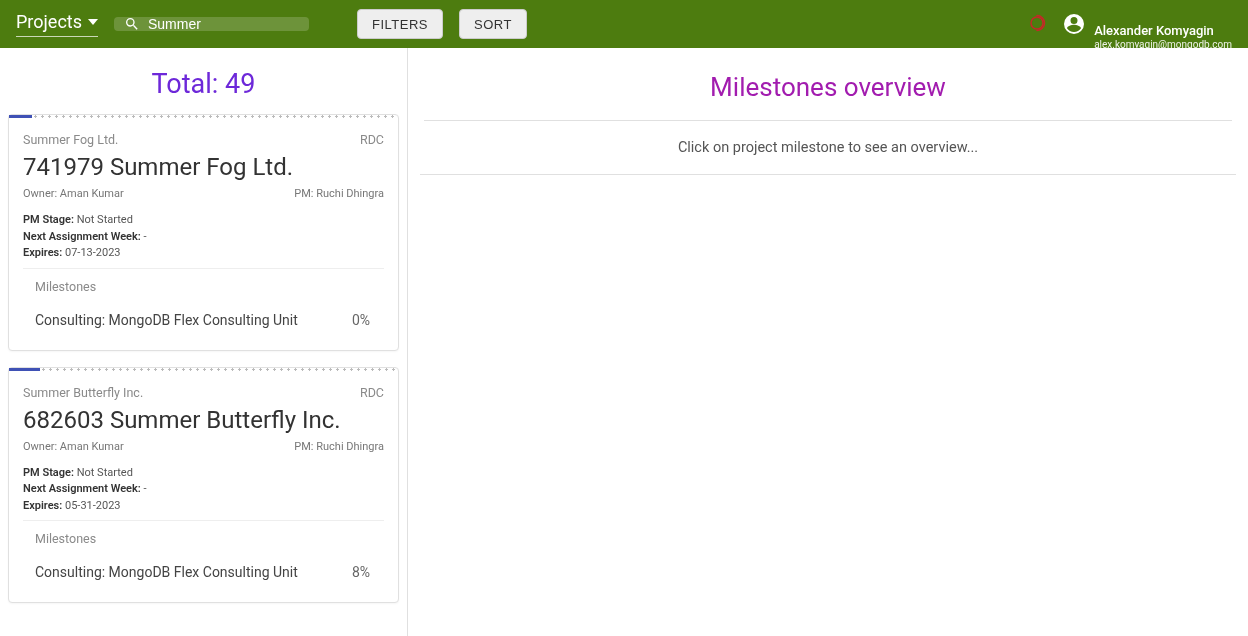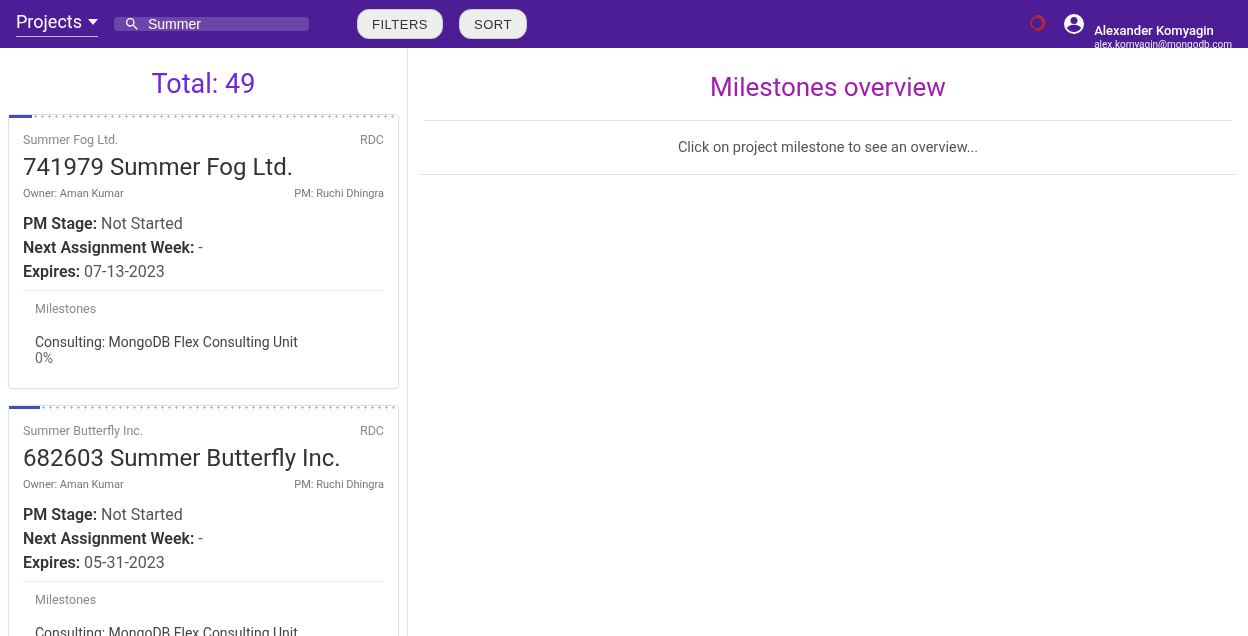--- a/index.html
+++ b/index.html
@@ -7,21 +7,21 @@
     font-family: -apple-system, BlinkMacSystemFont, "Segoe UI", Roboto, Helvetica, Arial, sans-serif;
     font-size: 14px;
     color: #222;
     background: #fff;
     width: 1248px;
     height: 636px;
     overflow: hidden;
   }
   
   .header {
-    background: #4c1d95;
+    background: #4d7c0f;
     height: 48px;
     display: flex;
     align-items: center;
     padding: 0 16px;
     gap: 16px;
     color: #fff;
   }
   .projects-dropdown {
     display: flex;
     align-items: center;
@@ -48,21 +48,21 @@
     background: transparent;
     border: none;
     outline: none;
     color: #fff;
     font-size: 14px;
     width: 100%;
   }
   .btn {
     background: #eee;
     border: 1px solid #ccc;
-    border-radius: 12px;
+    border-radius: 4px;
     height: 30px;
     padding: 0 14px;
     font-size: 13px;
     letter-spacing: 0.5px;
     color: #333;
     cursor: pointer;
   }
   .header-spacer { flex: 1; }
   .notif-icon svg { width: 18px; height: 18px; stroke: #c62828; fill: none; stroke-width:2; }
   .user-block { display: flex; align-items: center; gap: 8px; }
@@ -105,24 +105,24 @@
     flex: 1;
     background-image: radial-gradient(circle, #bbb 1px, transparent 1.2px);
     background-size: 7px 3px;
     background-position: 0 0;
     height: 3px;
   }
   .card-inner { padding: 14px 14px 8px; }
   .card-toprow { display: flex; justify-content: space-between; font-size: 12.5px; color: #8a8a8a; margin-bottom: 6px;}
   .card-title { font-size: 24px; color: #333; margin-bottom: 6px; }
   .card-owners { display: flex; justify-content: space-between; color: #777; font-size: 11px; margin-bottom: 12px;}
-  .card-meta { font-size: 16px; color: #555; line-height: 1.5; border-bottom: 1px solid #eee; padding-bottom: 6px; margin-bottom: 4px;}
+  .card-meta { font-size: 11px; color: #555; line-height: 1.5; border-bottom: 1px solid #eee; padding-bottom: 6px; margin-bottom: 4px;}
   .card-meta b { font-weight: 600; color: #333;}
   .milestones-label { font-size: 12.5px; color: #8a8a8a; padding: 6px 0 14px 12px;}
-  .milestone-row { display: flex; justify-content: space-between; font-size: 14px; color: #444; padding: 4px 14px 14px 12px; flex-direction: column;}
+  .milestone-row { display: flex; justify-content: space-between; font-size: 14px; color: #444; padding: 4px 14px 14px 12px;}
   .milestone-pct { color: #666; }
 
   .overview-title { text-align: center; font-size: 26px; color: #a21caf; padding: 6px 0 18px; }
   .overview-divider { height: 1px; background: #e0e0e0; margin: 0 4px 0;}
   .overview-hint { text-align: center; color: #555; font-size: 14.5px; padding: 18px 0; border-bottom: 1px solid #e0e0e0;}
 </style>
 </head>
 <body>
 
 <div class="header">

